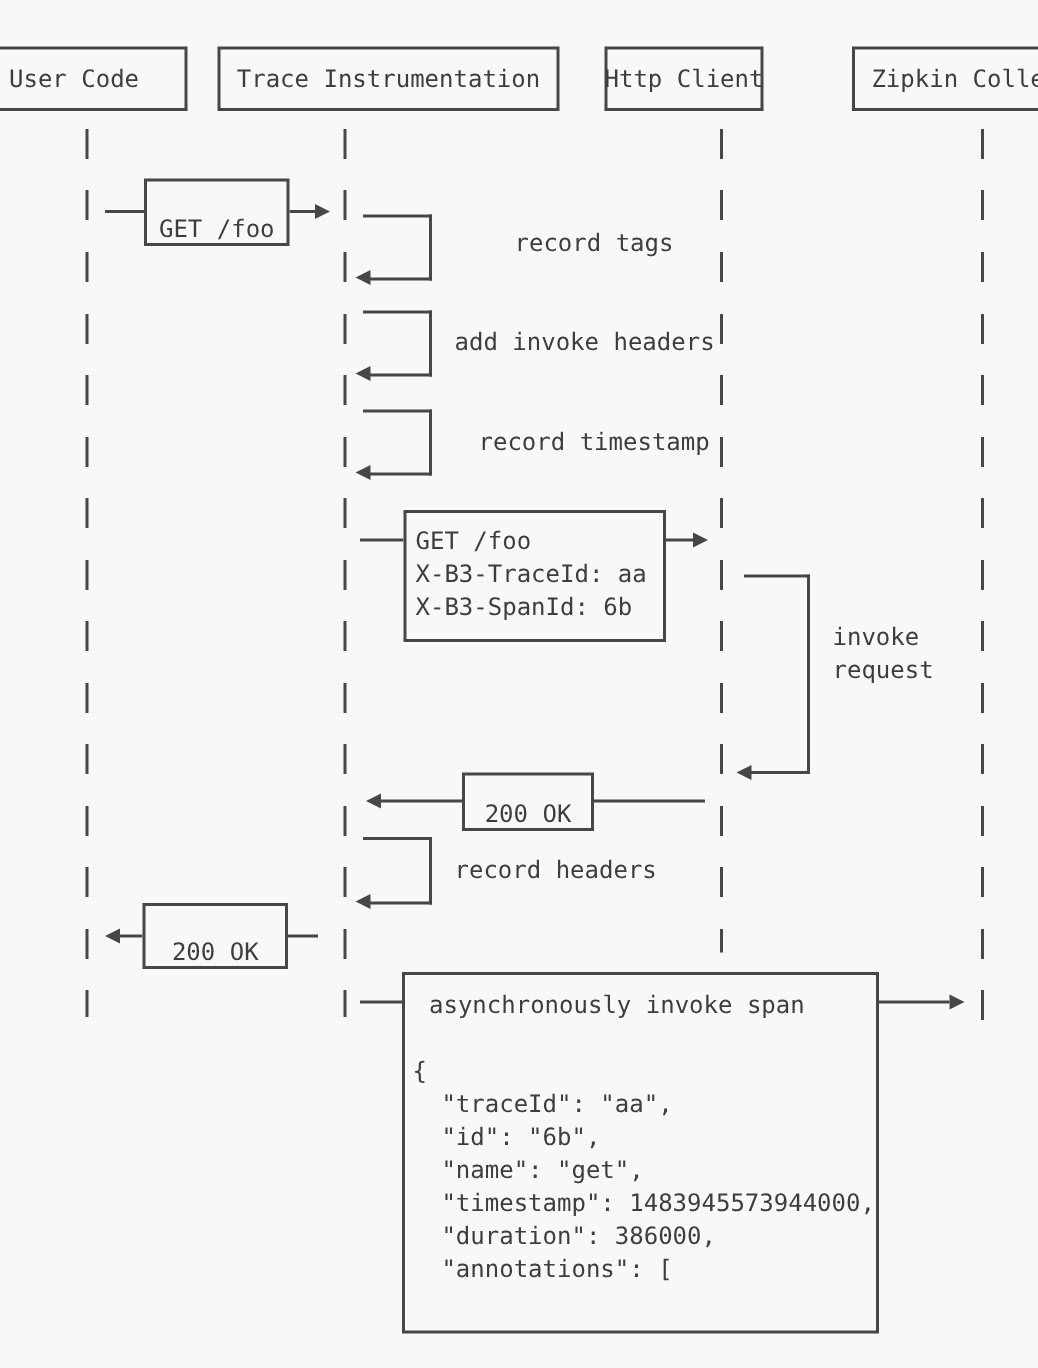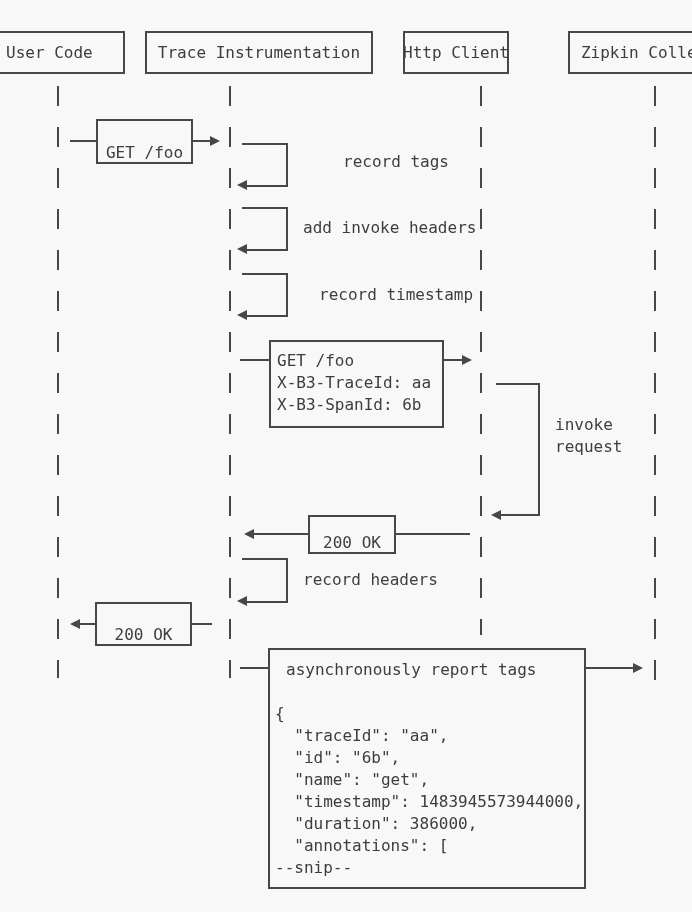--- a/index.html
+++ b/index.html
@@ -130,28 +130,27 @@
 
   <div class="arr-l" style="left:70px;top:619px;"></div>
   <div class="hline" style="left:80px;top:623px;width:15px;"></div>
   <div class="mbox" style="left:95px;top:602px;width:97px;height:44px;">
     <span>200 OK</span>
   </div>
   <div class="hline" style="left:192px;top:623px;width:20px;"></div>
 
   <div class="hline" style="left:240px;top:667px;width:28px;"></div>
   <div class="bigbox">
-    <div class="title">asynchronously report tags</div>
+    <div class="title">asynchronously invoke span</div>
     <div class="json-block">
       <div class="json-line">{</div>
       <div class="json-line">  "traceId": "aa",</div>
       <div class="json-line">  "id": "6b",</div>
       <div class="json-line">  "name": "get",</div>
       <div class="json-line">  "timestamp": 1483945573944000,</div>
       <div class="json-line">  "duration": 386000,</div>
       <div class="json-line">  "annotations": [</div>
-      <div class="json-line">--snip--</div>
     </div>
   </div>
   <div class="hline" style="left:586px;top:667px;width:47px;"></div>
   <div class="arr-r" style="left:633px;top:663px;"></div>
 
 </div>
 
 </body></html>

